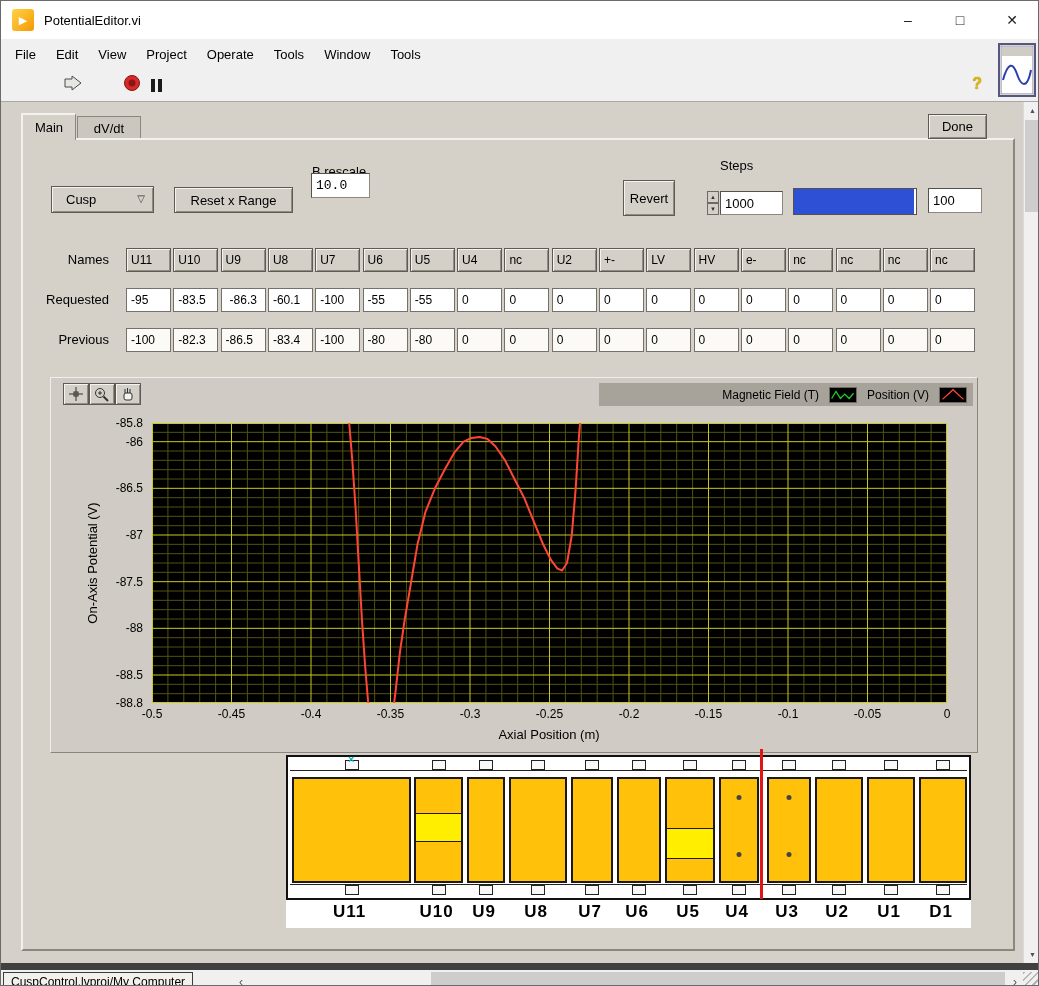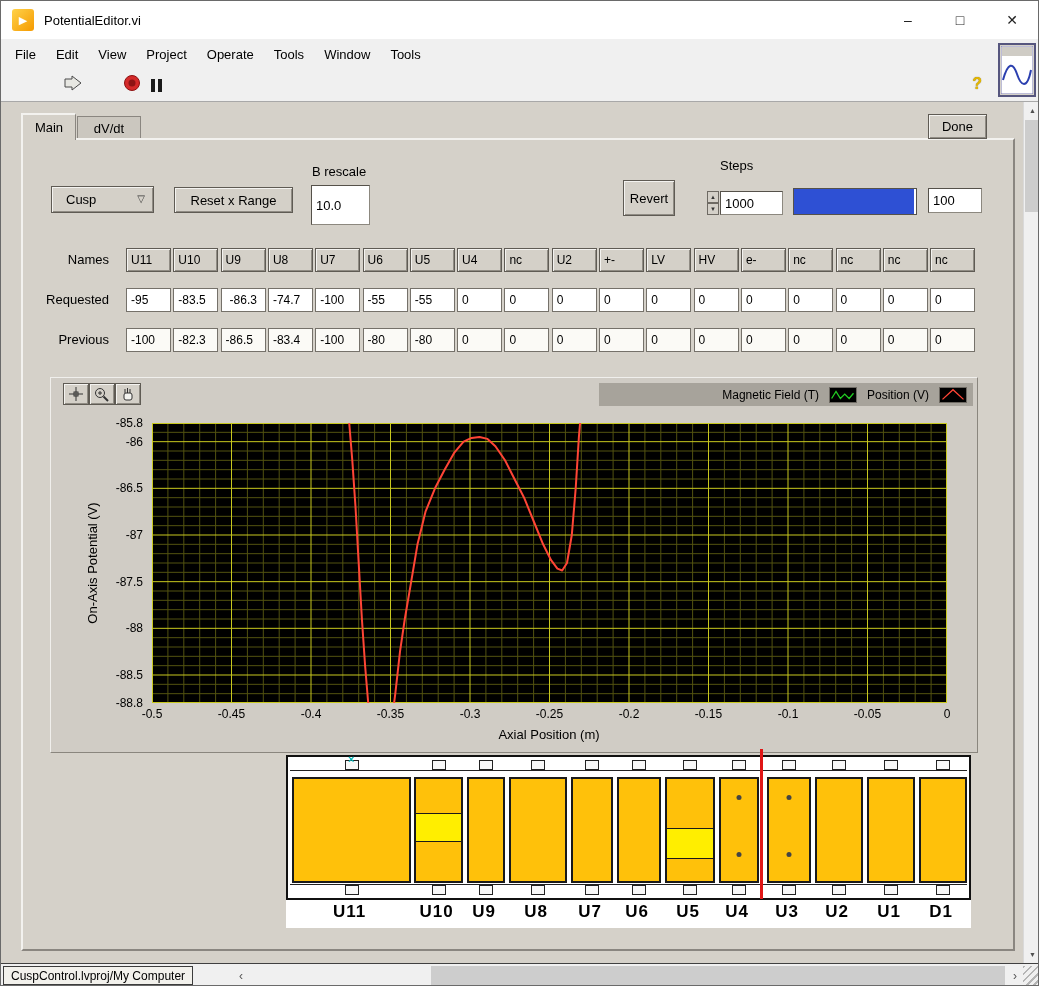--- a/index.html
+++ b/index.html
@@ -93,21 +93,21 @@
   .etab{position:absolute;width:14px;height:10px;background:#f8f8f8;border:1px solid #222;}
   .ecursor{position:absolute;top:-8px;width:3px;height:150px;background:#e01616;z-index:5;}
   .elabels{position:absolute;left:0;top:145px;width:685px;height:28px;background:#fff;}
   .elabel{position:absolute;top:2px;transform:translateX(-50%);font-size:17px;font-weight:bold;letter-spacing:1px;}
   .dmarker{position:absolute;left:60px;top:-4px;color:#00b6b6;font-size:11px;font-weight:bold;z-index:6;}
 
   
   .vscroll{position:absolute;left:1022px;top:101px;width:17px;height:861px;background:#f0f0f0;border-left:1px solid #d9d9d9;}
   .vs-arrow{position:absolute;left:0;width:17px;height:17px;display:flex;align-items:center;justify-content:center;font-size:7px;color:#505050;}
   .vs-thumb{position:absolute;left:1px;top:18px;width:15px;height:92px;background:#cdcdcd;}
-  .statusbar{position:absolute;left:0;top:962px;width:1039px;height:24px;background:#f0f0f0;border-top:1px solid #404040;}
+  .statusbar{position:absolute;left:0;top:962px;width:1039px;height:24px;background:#f0f0f0;border-top:7px solid #404040;}
   .proj-box{position:absolute;left:2px;top:2px;height:19px;padding:0 7px;background:#f2f1ec;border:1px solid #3c3c3c;
             font-size:12px;display:flex;align-items:center;}
   .hs-arrow{position:absolute;top:3px;width:14px;height:18px;display:flex;align-items:center;justify-content:center;font-size:12px;color:#555;}
   .hs-track{position:absolute;left:250px;top:2px;width:756px;height:20px;background:#f0f0f0;}
   .hs-thumb{position:absolute;left:180px;top:0;width:574px;height:20px;background:#cdcdcd;}
   .grip{position:absolute;right:1px;top:2px;width:16px;height:20px;
         background:repeating-linear-gradient(135deg,#b5b5b5 0 2px,transparent 2px 5px);}
 </style>
 </head>
 <body>
@@ -170,21 +170,21 @@
 
     <div class="tab-body">
 
       <div class="btn ring" style="left:28px;top:46px;width:103px;height:27px;">
         <span>Cusp</span>
         <span class="ring-arrow">▽</span>
       </div>
       <div class="btn" style="left:151px;top:47px;width:119px;height:26px;">Reset x Range</div>
 
       <div class="lbl" style="left:289px;top:24px;">B rescale</div>
-      <input class="field" style="left: 288px; top: 45px; width: 59px; height: 40px;" readonly="" value="10.0">
+      <input class="field" style="left: 288px; top: 33px; width: 59px; height: 25px; font-family: Liberation Mono, monospace;" readonly="" value="10.0">
 
       <div class="btn" style="left:600px;top:40px;width:52px;height:36px;">Revert</div>
 
       <div class="lbl" style="left:697px;top:18px;">Steps</div>
       <div class="spin" style="left:684px;top:51px;">
         <div class="spin-btn">▲</div>
         <div class="spin-btn">▼</div>
       </div>
       <input class="field" style="left: 697px; top: 51px; width: 63px; height: 24px;" readonly="" value="1000">
 
@@ -213,21 +213,21 @@
           <div class="tcell cell-name" style="left: 614.9px;">e-</div>
           <div class="tcell cell-name" style="left: 662.2px;">nc</div>
           <div class="tcell cell-name" style="left: 709.5px;">nc</div>
           <div class="tcell cell-name" style="left: 756.8px;">nc</div>
           <div class="tcell cell-name" style="left: 804.1px;">nc</div>
         </div>
       <div class="trow" id="requested-row" style="top:148px;">
           <div class="tcell cell-req" style="left: 0px;">-95</div>
           <div class="tcell cell-req" style="left: 47.3px;">-83.5</div>
           <div class="tcell cell-req" style="left: 94.6px; padding-left: 8px;">-86.3</div>
-          <div class="tcell cell-req" style="left: 141.9px;">-74.7</div>
+          <div class="tcell cell-req" style="left: 141.9px;">-60.1</div>
           <div class="tcell cell-req" style="left: 189.2px;">-100</div>
           <div class="tcell cell-req" style="left: 236.5px;">-55</div>
           <div class="tcell cell-req" style="left: 283.8px;">-55</div>
           <div class="tcell cell-req" style="left: 331.1px;">0</div>
           <div class="tcell cell-req" style="left: 378.4px;">0</div>
           <div class="tcell cell-req" style="left: 425.7px;">0</div>
           <div class="tcell cell-req" style="left: 473px;">0</div>
           <div class="tcell cell-req" style="left: 520.3px;">0</div>
           <div class="tcell cell-req" style="left: 567.6px;">0</div>
           <div class="tcell cell-req" style="left: 614.9px;">0</div>

